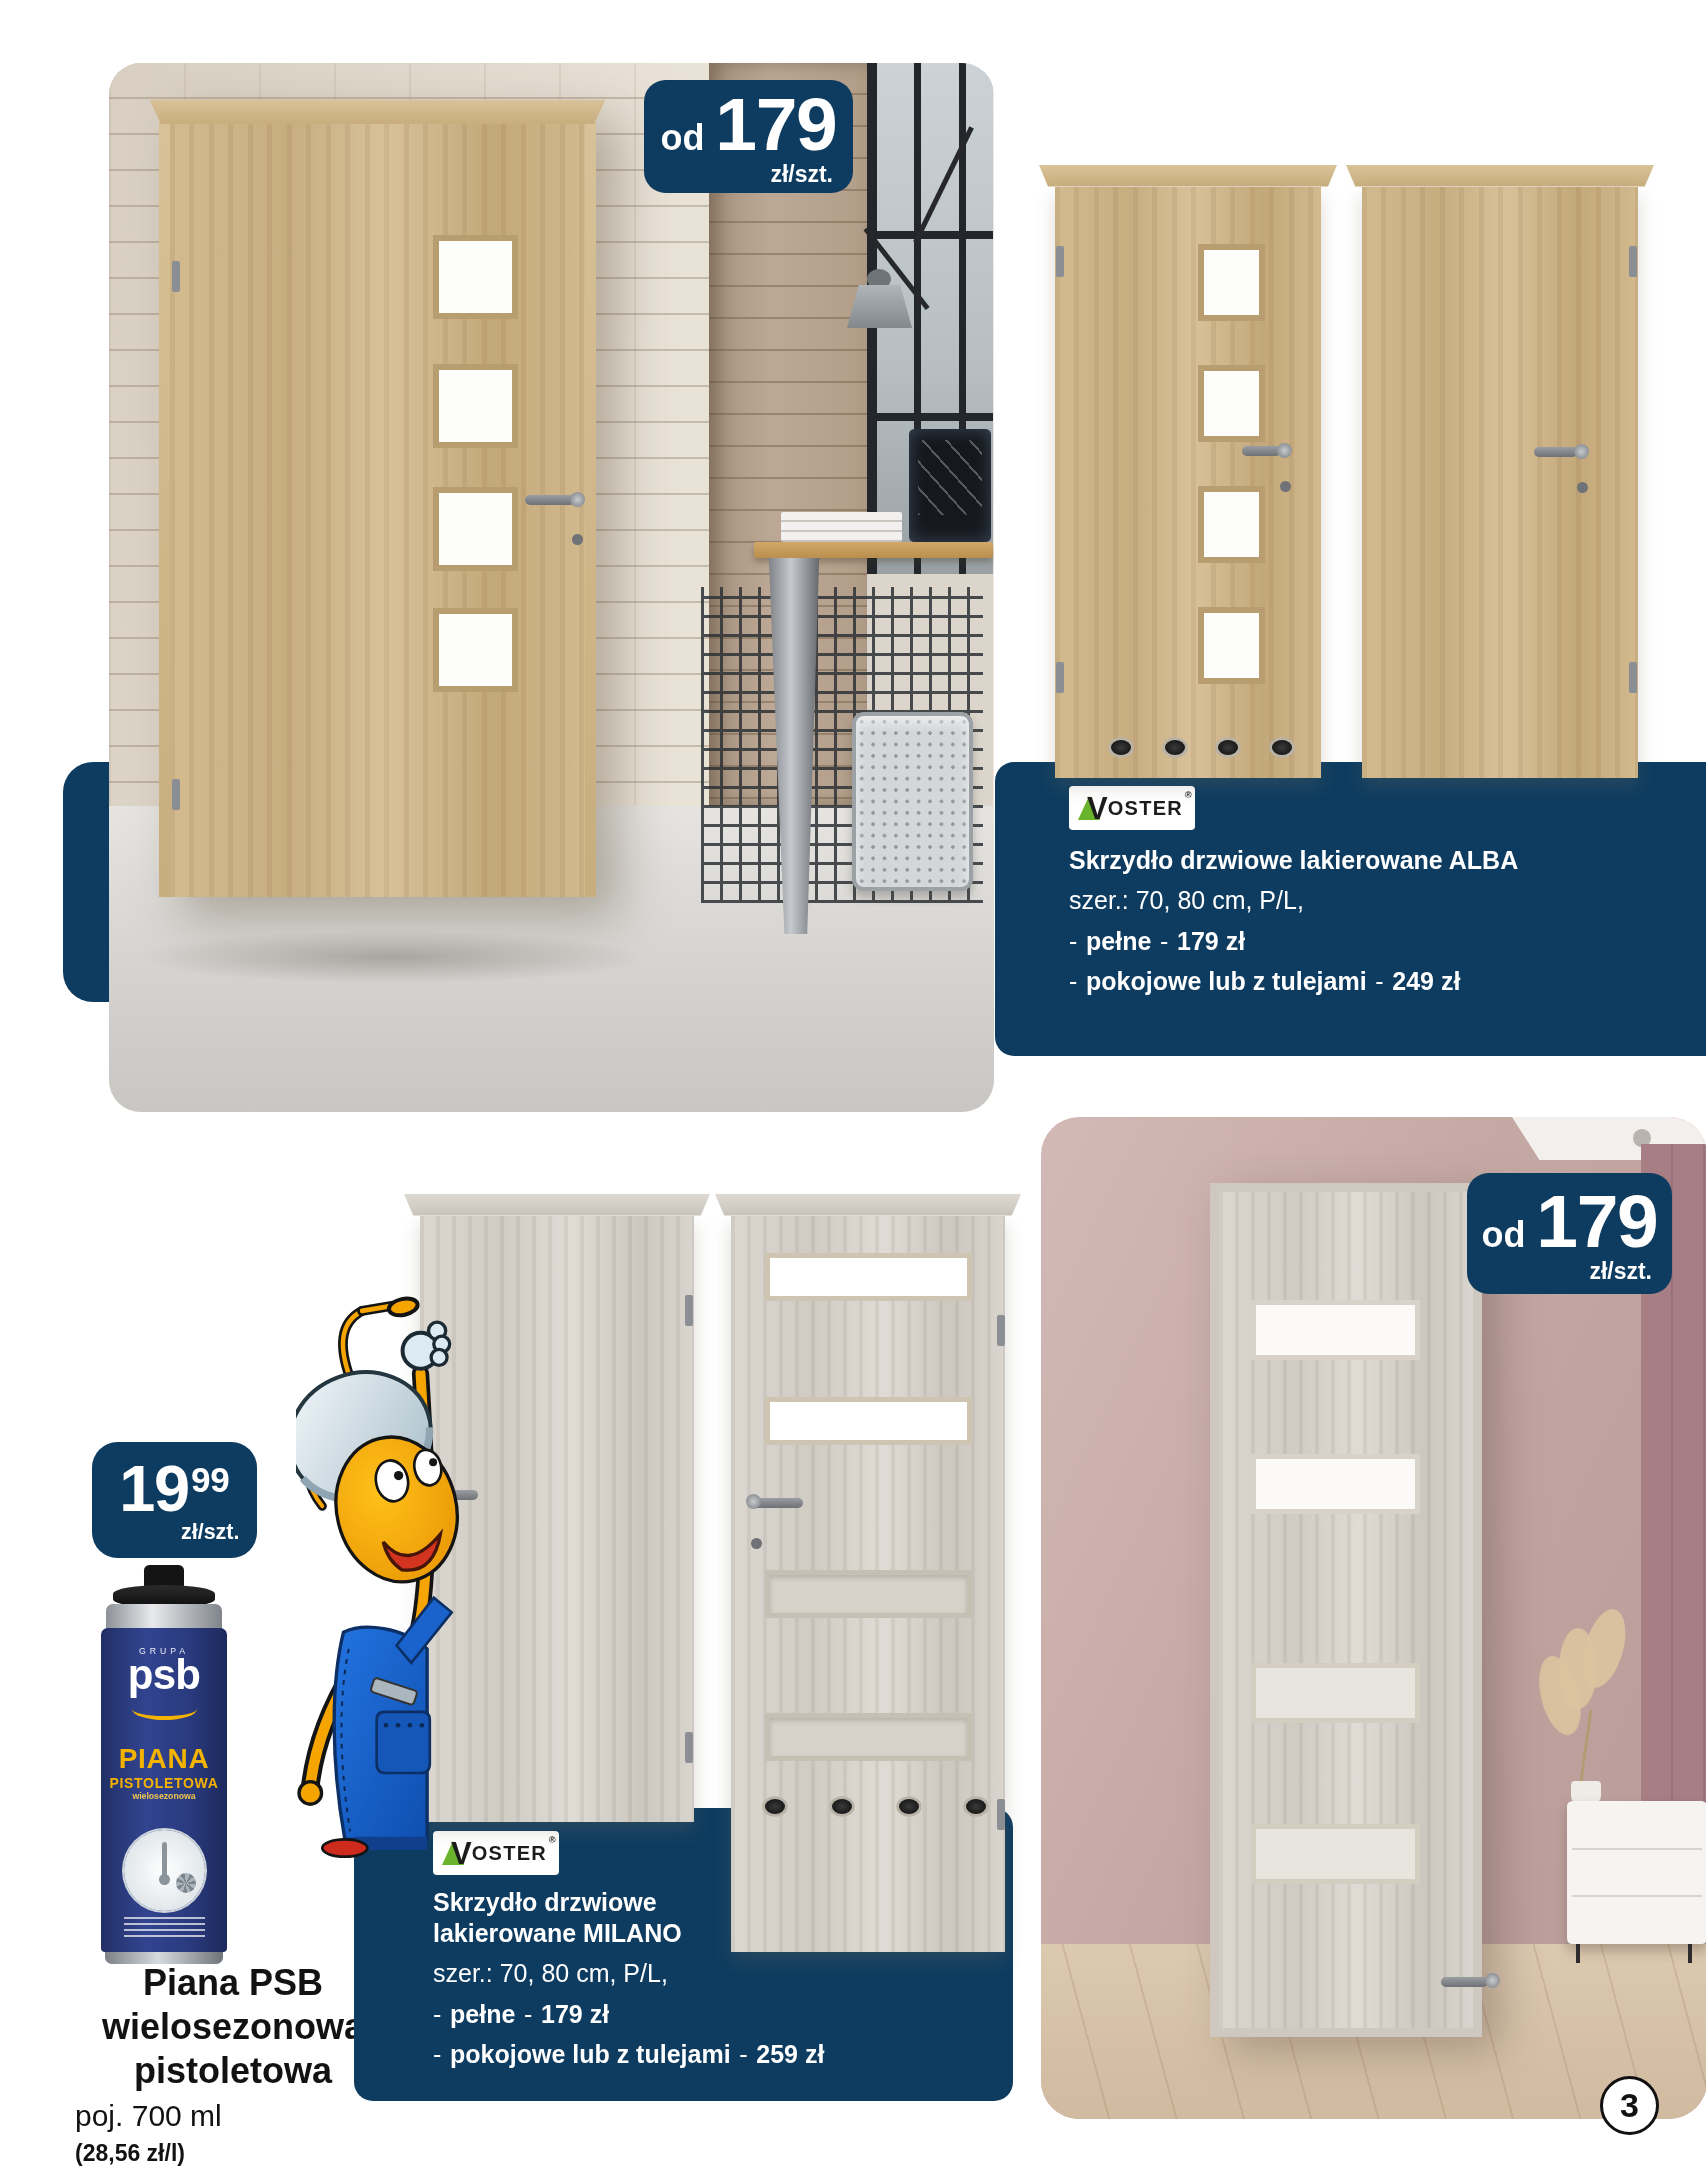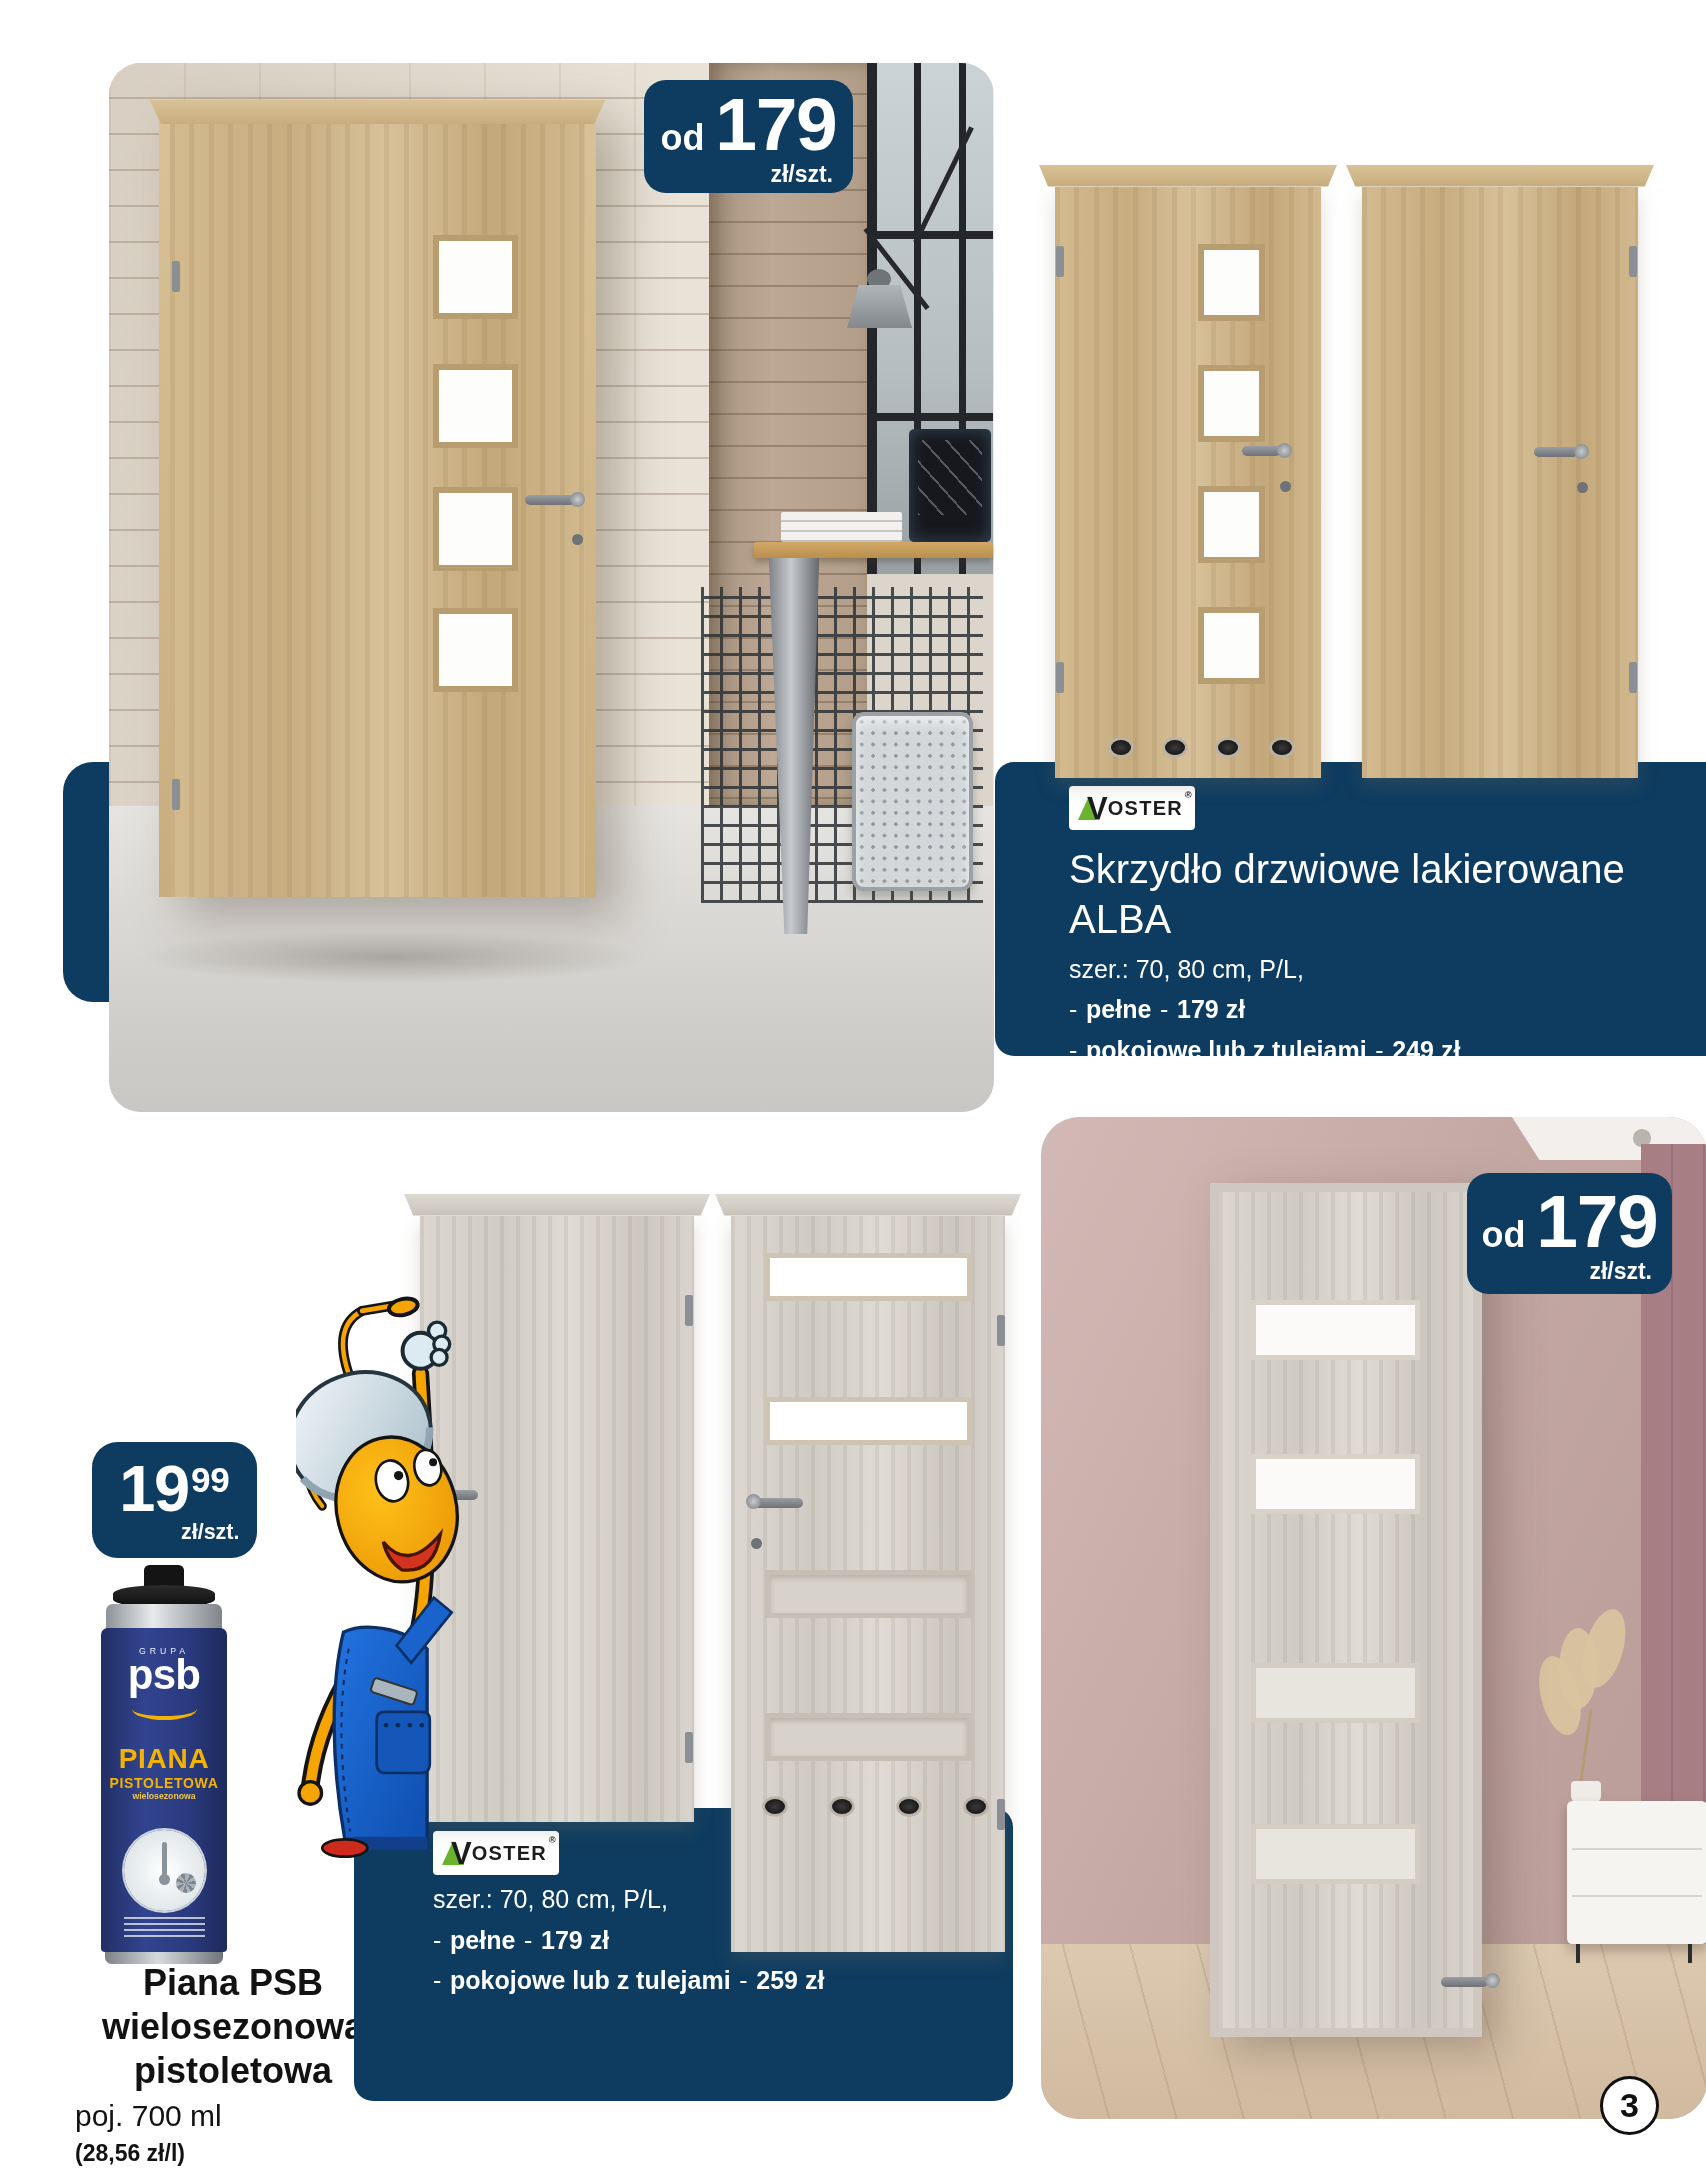--- a/index.html
+++ b/index.html
@@ -115,21 +115,21 @@
       padding:24px 27px 0 74px;box-sizing:border-box;}
   .box-milano{left:354px;top:1808px;width:659px;height:293px;border-radius:19px;z-index:1;
       padding:23px 27px 0 79px;box-sizing:border-box;}
   .voster{display:inline-flex;align-items:center;background:#fff;border-radius:4px;padding:6.7px 12px 6.7px 9.4px;
       position:relative;color:#1c1c1c;line-height:1;}
   .voster .tri{width:0;height:0;border-left:11.4px solid transparent;border-right:11.4px solid transparent;
       border-bottom:24px solid #6ab42d;margin-right:-13.4px;}
   .voster .v1{font-size:31px;font-weight:800;position:relative;}
   .voster .v2{font-size:20px;font-weight:800;letter-spacing:1.3px;position:relative;}
   .voster .reg{font-size:9.4px;font-weight:700;position:absolute;top:4px;right:3.4px;}
-  .pbox-title{font-size:40px;font-weight:400;margin-top:15px;line-height:1.24;}
+  .pbox-title{font-size:25px;font-weight:700;margin-top:15px;line-height:1.24;}
   .pbox-line{font-size:25px;font-weight:400;margin-top:8px;line-height:1.3;}
   .pbox-opt{font-size:25px;display:flex;gap:8.7px;margin-top:8px;line-height:1.3;}
   .pbox-opt b{font-weight:800;}
 
   
   .mascot{left:296px;top:1287px;width:168px;height:571px;z-index:4;}
 
   
   .badge-foam{left:74px;top:1442px;width:165px;height:116px;border-radius:25.5px;padding:5.4px 17.5px;}
   .badge-foam .row1{gap:2px;}
@@ -335,20 +335,24 @@
     <div class="tuleja" style="left:243px;top:605px"></div>
   </div>
 
   <div class="abs navy-box box-milano">
     <div class="voster">
       <span class="tri"></span>
       <span class="v1">V</span>
       <span class="v2">OSTER</span>
       <span class="reg">®</span>
     </div>
+    <div class="pbox-title" style="margin-top:12px">
+      <div>Skrzydło drzwiowe</div>
+      <div>lakierowane MILANO</div>
+    </div>
     <div class="pbox-line">szer.: 70, 80 cm, P/L,</div>
     <div class="pbox-opt">
       <span>-</span>
       <b>pełne</b>
       <span>-</span>
       <b>179 zł</b>
     </div>
     <div class="pbox-opt">
       <span>-</span>
       <b>pokojowe lub z tulejami</b>

